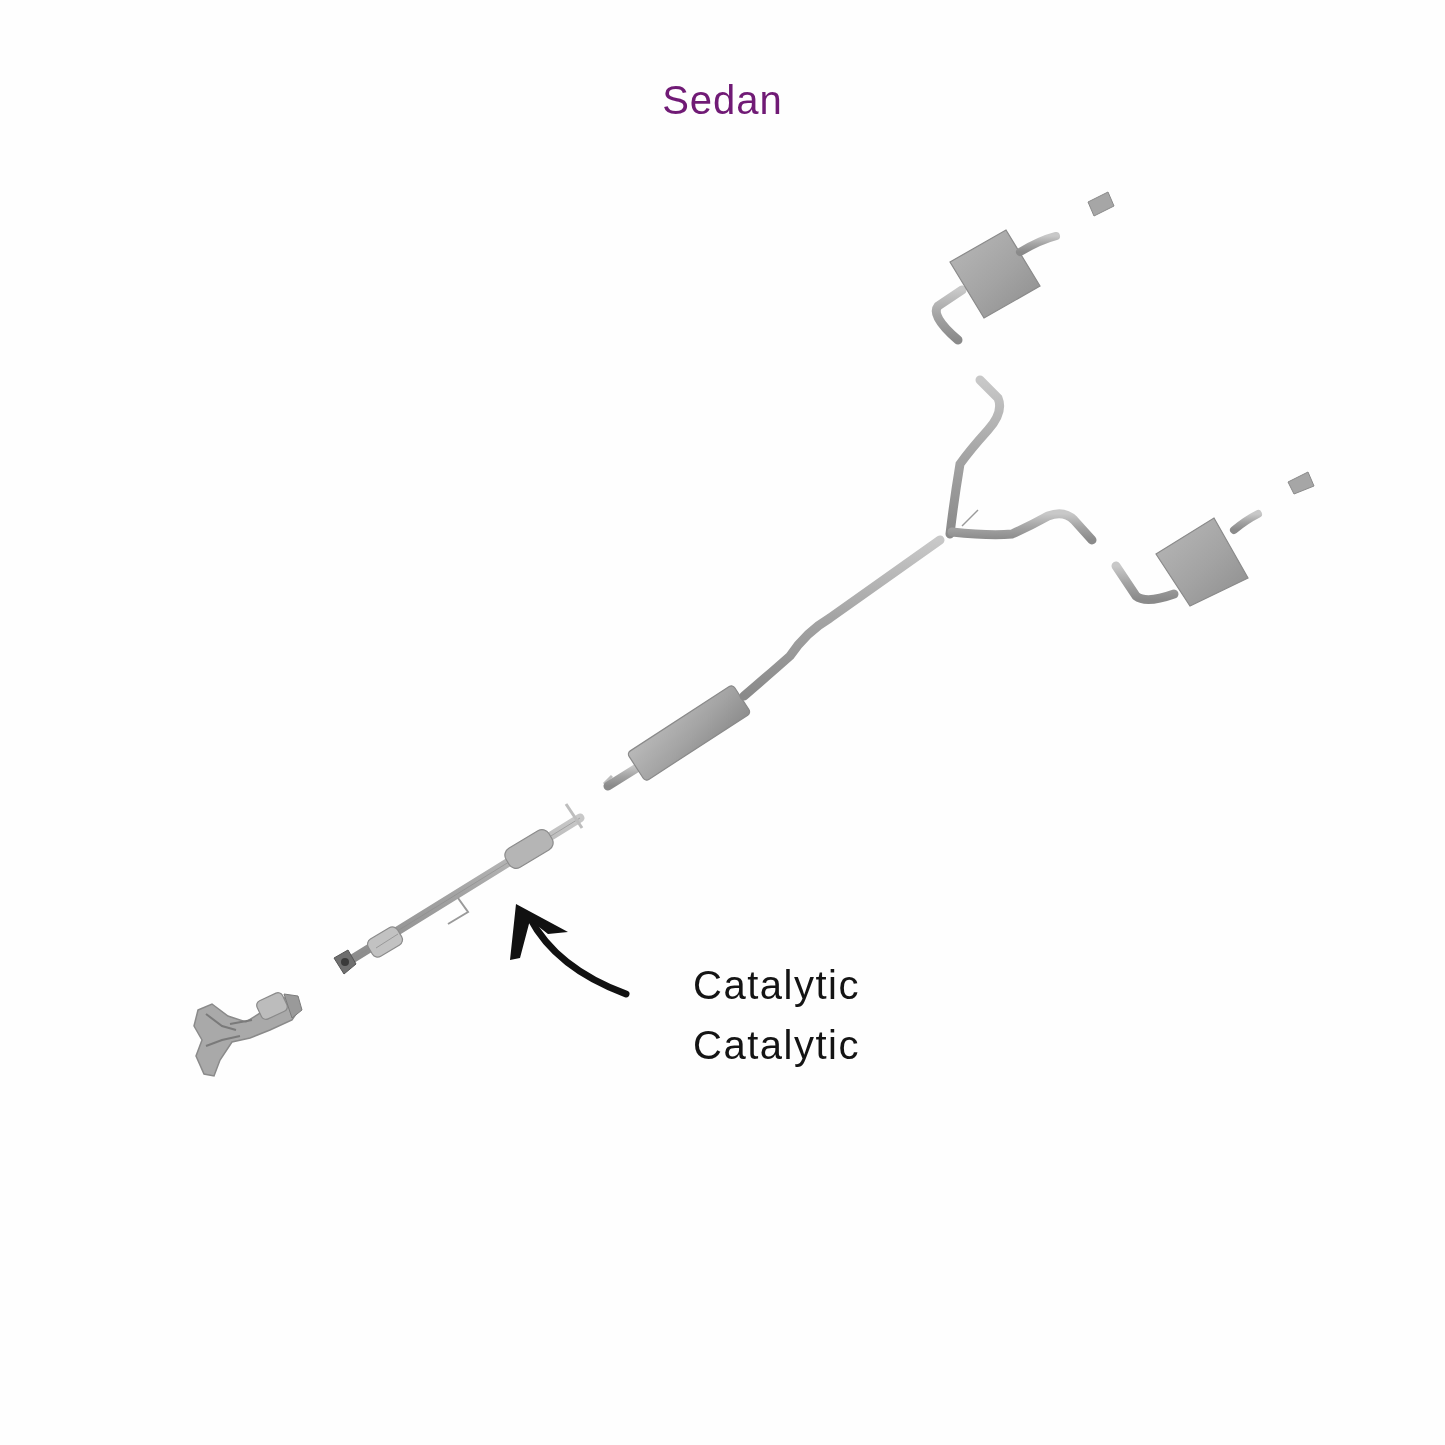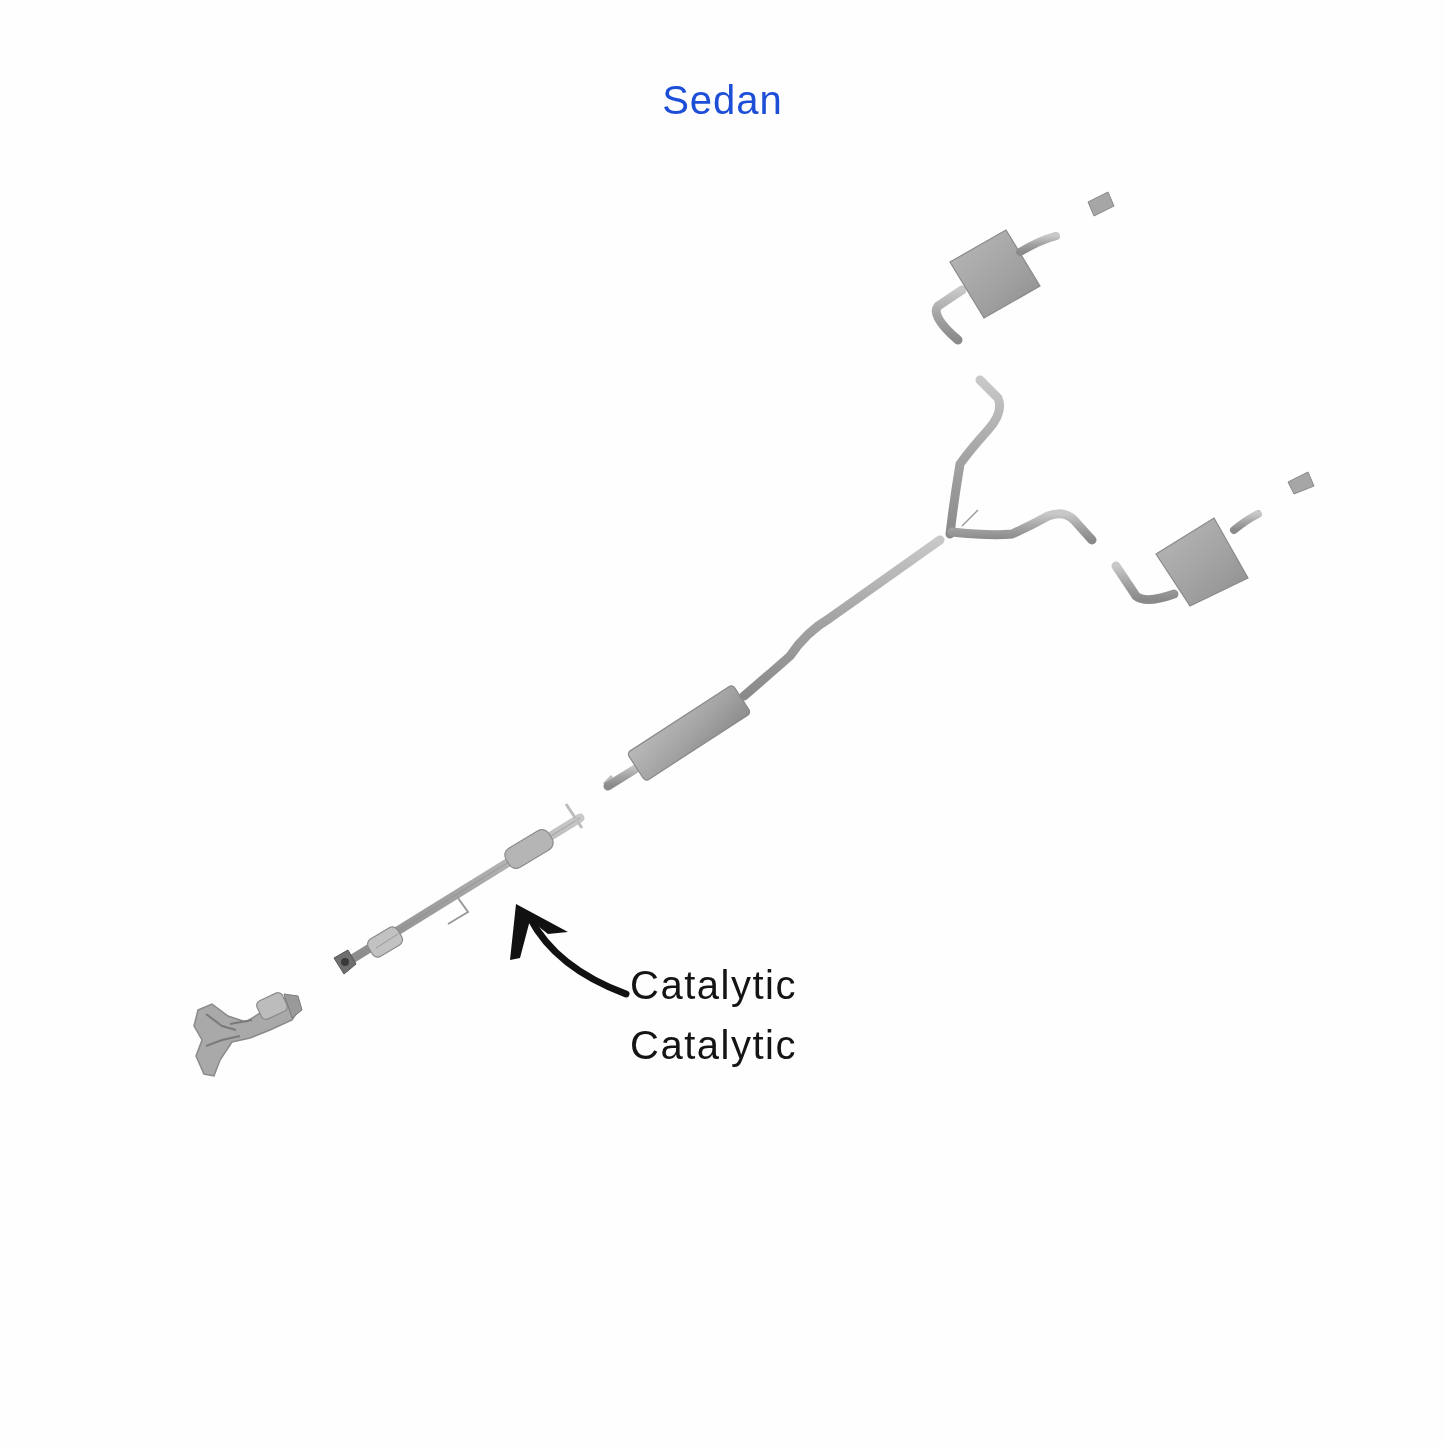--- a/index.html
+++ b/index.html
@@ -16,35 +16,35 @@
     color: #111111;
   }
   .title {
     position: absolute;
     left: 0;
     top: 78px;
     width: 1445px;
     text-align: center;
     font-size: 40px;
     letter-spacing: 1px;
-    color: #1d4ed8;
+    color: #701a75;
   }
   .diagram {
     position: absolute;
     left: 0;
     top: 0;
     width: 1445px;
     height: 1445px;
   }
   .callout-label {
     position: absolute;
     left: 630px;
     top: 955px;
     width: 230px;
-    text-align: left;
+    text-align: right;
     font-size: 40px;
     line-height: 60px;
     letter-spacing: 1.5px;
     color: #141414;
   }
   .callout-label span { display: block; }
 </style>
 </head>
 <body>
 

